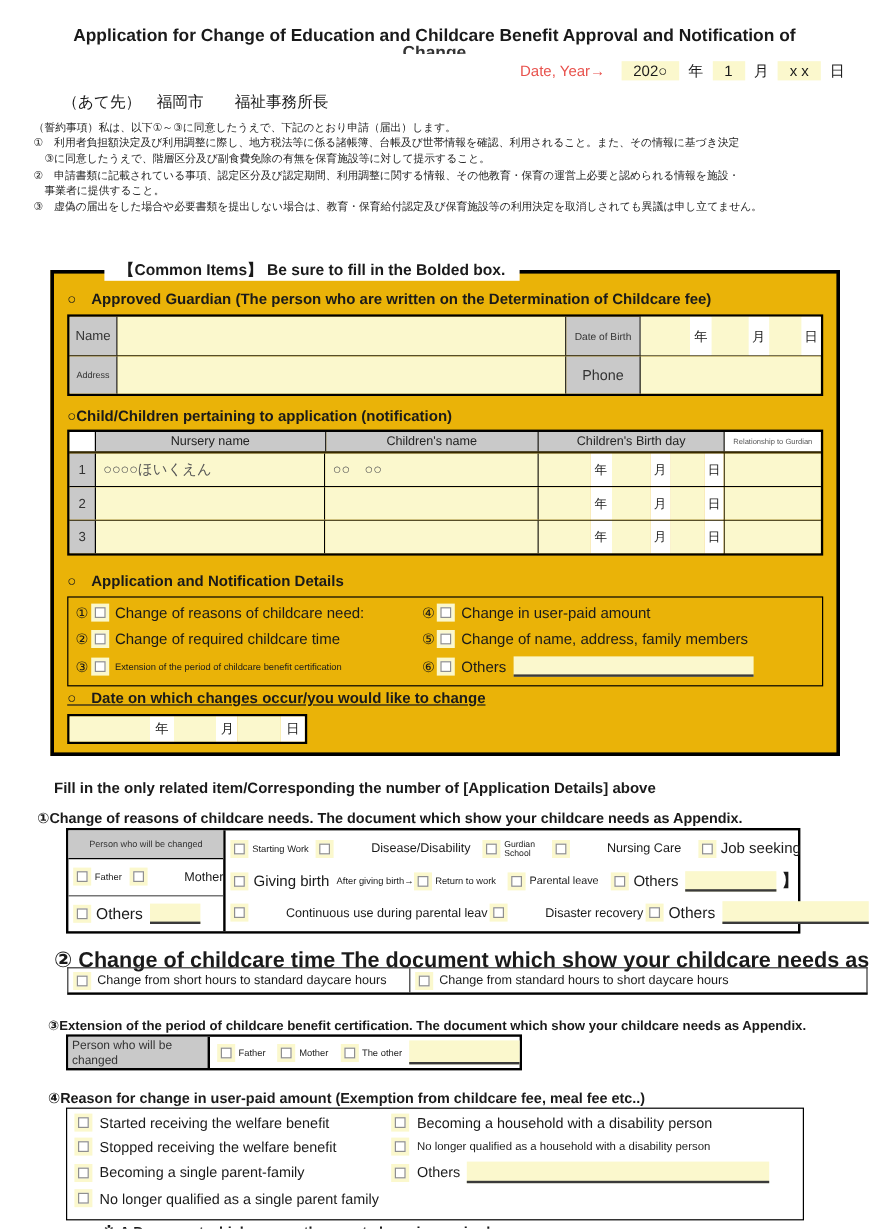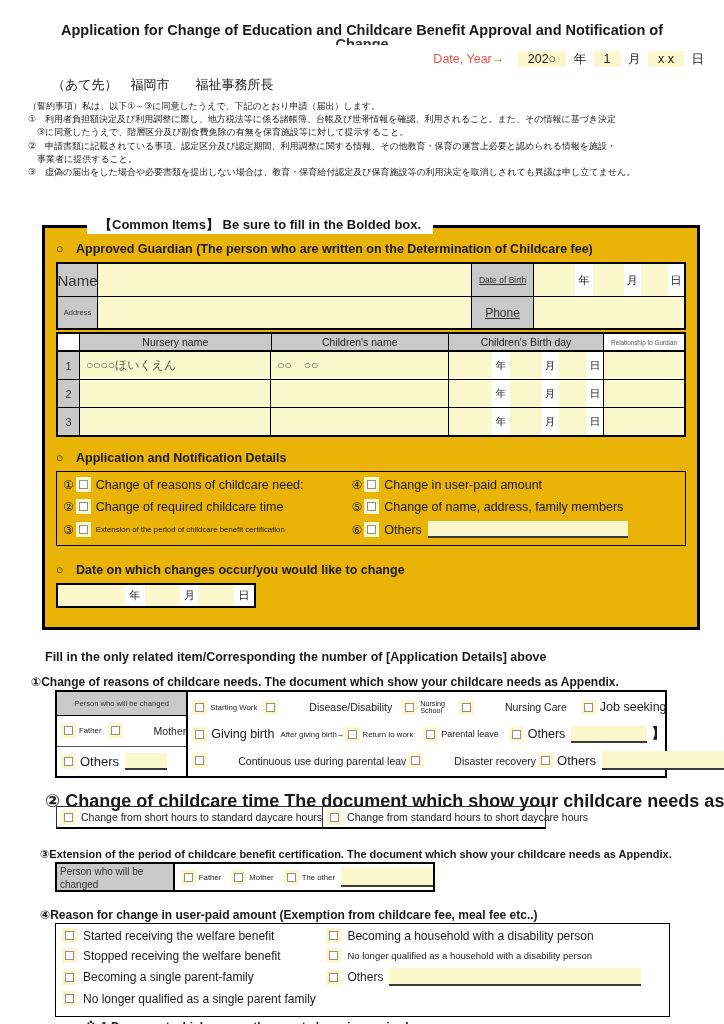--- a/index.html
+++ b/index.html
@@ -33,24 +33,24 @@
   }
   .common-heading{
     position:absolute;top:-12px;left:42px;background:#fff;
     padding:0 12px;font-weight:bold;font-size:13px;white-space:nowrap;
   }
   .sec-title{font-weight:bold;font-size:12.5px;margin:5px 0 4px 0;white-space:nowrap;}
 
   .g-table{border:2px solid #000;}
   .g-row{display:flex;height:32px;}
   .g-row + .g-row{border-top:1.5px solid #000;}
-  .g-lbl{width:40px;background:var(--gray);border-right:1px solid #000;display:flex;align-items:center;justify-content:center;font-size:15px;color:#333;}
+  .g-lbl{width:40px;background:var(--gray);border-right:1px solid #000;display:flex;align-items:center;justify-content:center;font-size:11px;color:#333;}
   .g-lbl.sm{font-size:7.5px;}
   .g-input{flex:1;background:var(--yellow);border-right:1px solid #000;}
-  .g-dob-lbl{width:62px;background:var(--gray);border-right:1px solid #000;display:flex;align-items:center;justify-content:center;font-size:8.5px;color:#333;text-decoration:underline;}
+  .g-dob-lbl{width:62px;background:var(--gray);border-right:1px solid #000;display:flex;align-items:center;justify-content:center;font-size:8.5px;color:#333;}
   .g-dob-lbl.phone{font-size:12px;}
   .dstrip{width:150px;display:flex;align-items:stretch;background:#fff;}
   .dstrip .ys{background:var(--yellow);}
   .dstrip .ul{display:flex;align-items:center;justify-content:center;font-size:11px;background:#fff;}
 
   .c-table{border:2px solid #000;margin-top:2px;}
   .c-head{display:flex;height:17px;border-bottom:1px solid #000;font-size:10.5px;}
   .c-no-h{width:22px;border-right:1px solid #000;background:#fff;}
   .c-h{display:flex;align-items:center;justify-content:center;background:var(--gray);border-right:1px solid #000;color:#222;}
   .c-h.nursery{flex:1.08;text-align:center;}
@@ -99,21 +99,21 @@
   .t11{font-size:10.5px;margin-left:3px;padding-left:28px;}
   .t9{font-size:9px;margin-left:3px;}
   .t8{font-size:7.8px;margin-left:3px;}
   .two-line{font-size:7.2px;line-height:7.6px;margin-left:3px;display:inline-block;}
   .gap6{margin-left:6px;}
   .gap10{margin-left:10px;}
   .gap14{margin-left:14px;}
   .bracket{font-weight:bold;font-size:14px;margin-left:4px;}
 
   .s2-title{position:absolute;left:45px;top:768px;font-weight:bold;font-size:18px;white-space:nowrap;}
-  .s2-table{position:absolute;left:56px;top:784px;width:490px;height:23px;border:1px solid #333;border-bottom:2px solid #000;display:flex;}
+  .s2-table{position:absolute;left:56px;top:784px;width:667px;height:23px;border:1px solid #333;border-bottom:2px solid #000;display:flex;}
   .s2-cell{display:flex;align-items:center;padding-left:4px;font-size:10.5px;white-space:nowrap;}
   .s2-cell.left{width:285px;border-right:1px solid #333;}
   .s2-cell .s2-lbl{margin-left:5px;}
 
   .s3-title{position:absolute;left:40px;top:826px;font-weight:bold;font-size:11px;white-space:nowrap;}
   .s3-table{position:absolute;left:55px;top:840px;width:380px;height:30px;border:2px solid #000;display:flex;}
   .s3-lhead{width:130px;background:var(--gray);border-right:2px solid #000;font-size:10px;line-height:13px;padding:1px 0 0 3px;color:#333;}
   .s3-right{flex:1;display:flex;align-items:center;white-space:nowrap;padding-left:6px;}
 
   .s4-title{position:absolute;left:40px;top:886px;font-weight:bold;font-size:12px;white-space:nowrap;}
@@ -176,20 +176,21 @@
       <div class="g-row">
         <div class="g-lbl sm">Address</div>
         <div class="g-input"></div>
         <div class="g-dob-lbl phone">Phone</div>
         <div class="dstrip">
           <span class="ys" style="flex:1"></span>
         </div>
       </div>
     </div>
 
+    <div class="sec-title" style="margin-top:10px;">○Child/Children pertaining to application (notification)</div>
     <div class="c-table">
       <div class="c-head">
         <div class="c-no-h"></div>
         <div class="c-h nursery">Nursery name</div>
         <div class="c-h child">Children's name</div>
         <div class="c-h bday">Children's Birth day</div>
         <div class="c-rel-h">Relationship to Gurdian</div>
       </div>
 
       <div class="c-row">
@@ -280,21 +281,21 @@
           <span class="d-num">⑥</span>
           <span class="cb">
               <i></i>
             </span>
           <span class="d-lbl">Others</span>
           <span class="uin" style="width:200px"></span>
         </div>
       </div>
     </div>
 
-    <div class="sec-title" style="margin-top:16px;">○　Date on which changes occur/you would like to change</div>
+    <div class="sec-title" style="margin-top:2px;text-decoration:underline;">○　Date on which changes occur/you would like to change</div>
     <div class="cd-box">
       <span class="ys" style="flex:1.5"></span>
       <span class="ul" style="width:20px">年</span>
       <span class="ys" style="flex:0.8"></span>
       <span class="ul" style="width:18px">月</span>
       <span class="ys" style="flex:0.8"></span>
       <span class="ul" style="width:20px">日</span>
     </div>
   </div>
 
@@ -329,21 +330,21 @@
           </span>
         <span class="t8">Starting Work</span>
         <span class="cb gap6">
             <i></i>
           </span>
         <span class="t11">Disease/Disability</span>
         <span class="cb gap10">
             <i></i>
           </span>
         <span class="two-line">
-          <span style="display:block">Nursing</span>
+          <span style="display:block">Gurdian</span>
           <span style="display:block">School</span>
         </span>
         <span class="cb gap14">
             <i></i>
           </span>
         <span class="t11">Nursing Care</span>
         <span class="cb gap14">
             <i></i>
           </span>
         <span class="t12">Job seeking</span>

